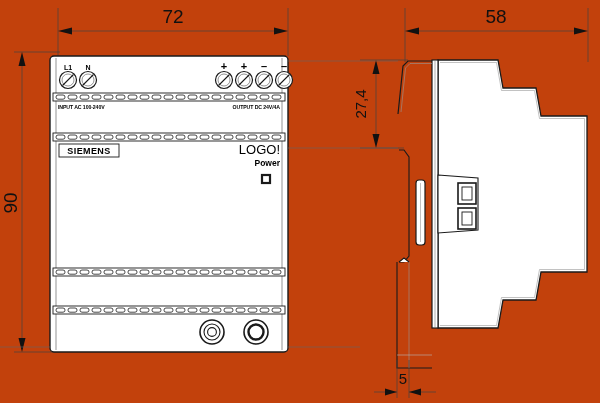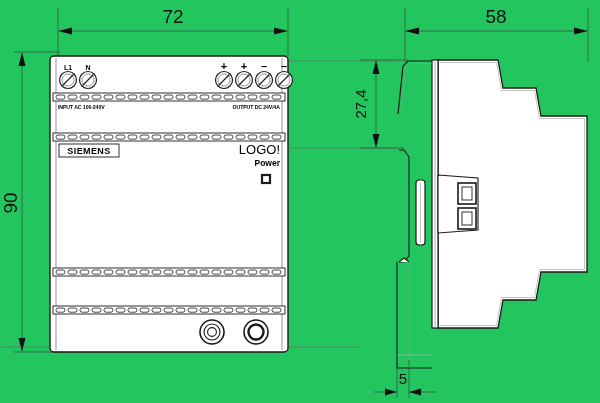--- a/index.html
+++ b/index.html
@@ -1,21 +1,21 @@
 <!DOCTYPE html>
 <html><head>
 <meta charset="utf-8">
 <style>
   html,body{margin:0;padding:0;background:#ffffff;}
   body{
     width:600px;height:403px;overflow:hidden;
     font-family:"Liberation Sans", sans-serif;
     color:#1a1a1a;
   }
-  #stage{position:relative;width:600px;height:403px;background:#22c55e;}
+  #stage{position:relative;width:600px;height:403px;background:#c2410c;}
   #stage svg{position:absolute;left:0;top:0;}
   .dimtext{
     font-family:"Liberation Sans", sans-serif;
     font-size:19px;
     fill:#111;
   }
   .dimtext-small{
     font-family:"Liberation Sans", sans-serif;
     font-size:15px;
     fill:#111;

